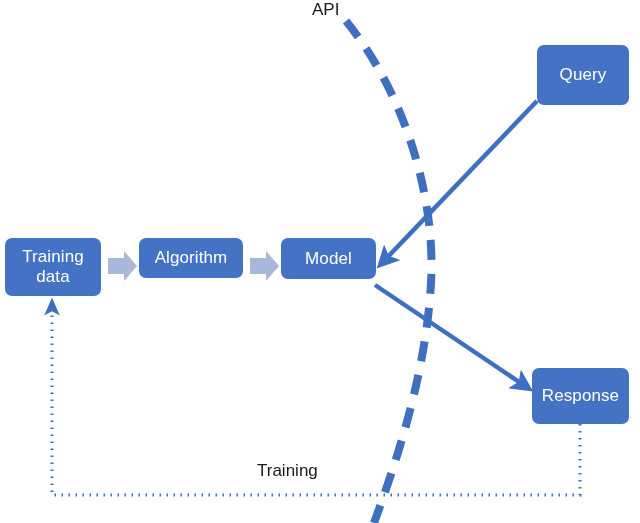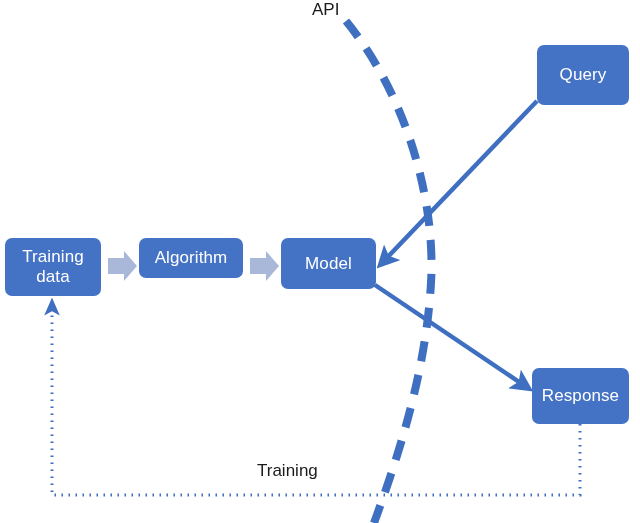--- a/index.html
+++ b/index.html
@@ -52,21 +52,21 @@
     font-size: 17px;
     background: transparent;
     z-index: 4;
     white-space: nowrap;
   }
   #label-api { left: 304px; top: 0px; margin-left: 8px; }
   #label-feedback { left: 257px; top: 461px; }
 
   #node-training  { left: 5px;   top: 238px; width: 96px;  height: 58px; }
   #node-algorithm { left: 139px; top: 238px; width: 104px; height: 40px; }
-  #node-model     { left: 281px; top: 238px; width: 95px;  height: 51px; }
+  #node-model     { left: 281px; top: 238px; width: 95px;  height: 41px; }
   #node-query     { left: 537px; top: 45px;  width: 92px;  height: 60px; }
   #node-response  { left: 532px; top: 368px; width: 97px;  height: 56px; }
 </style>
 </head>
 <body>
 
 <div id="diagram-canvas">
 
   <svg id="diagram-svg" viewBox="0 0 640 523" xmlns="http://www.w3.org/2000/svg">
     <defs>

